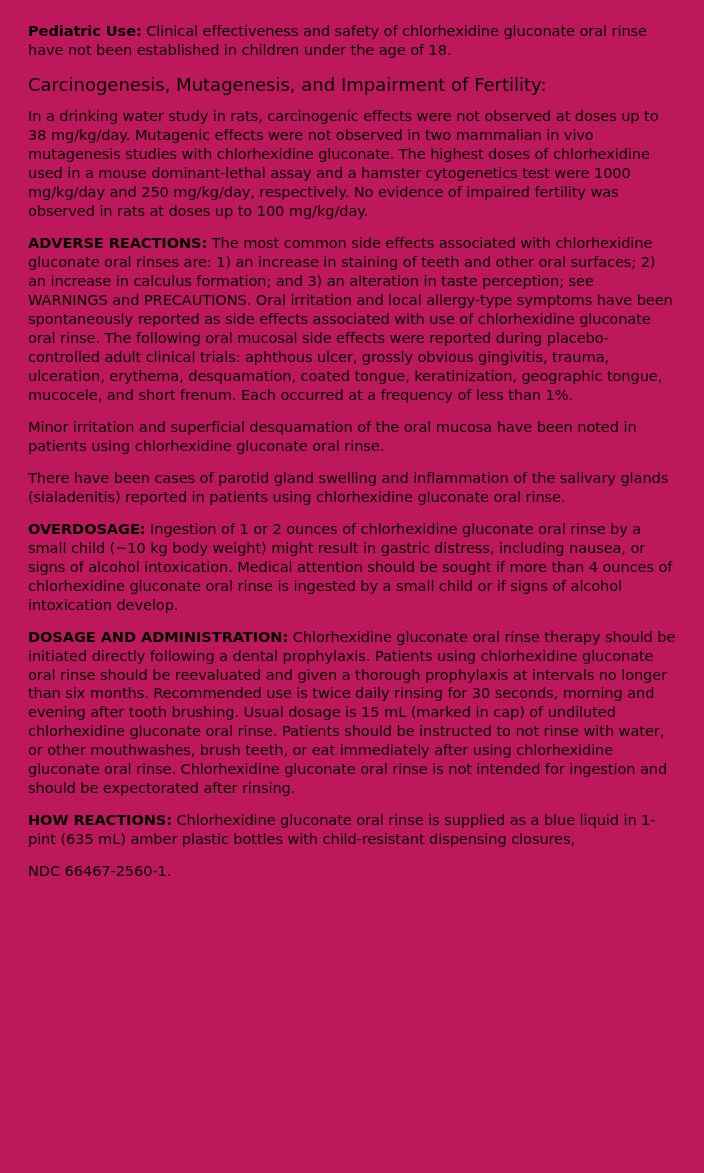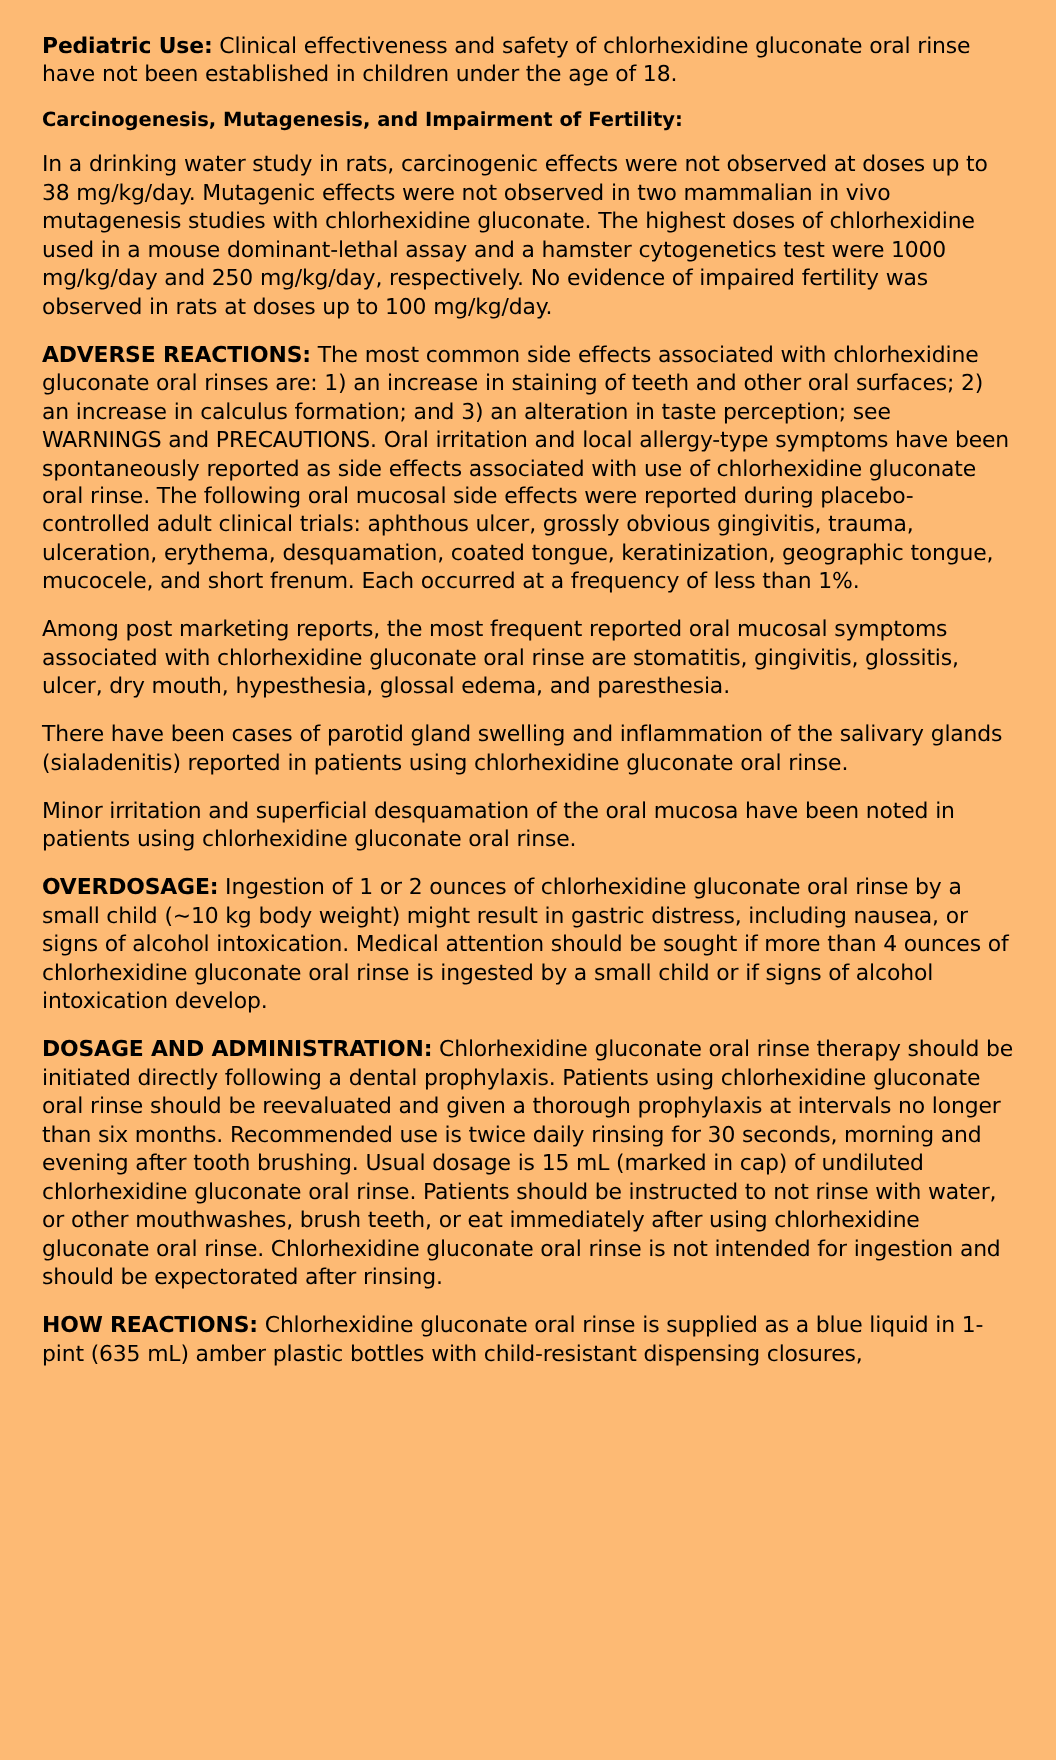--- a/index.html
+++ b/index.html
@@ -11,36 +11,36 @@
     width: 704px;
     min-height: 1173px;
     font-family: "DejaVu Sans", sans-serif;
     color: #000000;
   }
   .page {
     width: 704px;
     min-height: 1173px;
     box-sizing: border-box;
     padding: 22px 28px 20px 28px;
-    background: #fdba74;
+    background: #be185d;
   }
   .para {
     font-size: 14.6px;
     line-height: 1.30;
     margin: 0 0 13px 0;
     text-align: left;
     letter-spacing: -0.1px;
   }
   .lead {
     font-weight: bold;
   }
   .heading {
-    font-size: 13px;
+    font-size: 18px;
     line-height: 1.30;
-    font-weight: bold;
+    font-weight: normal;
     margin: 0 0 11px 0;
   }
   .spacer {
     height: 34px;
   }
   .revised {
     font-size: 14.6px;
     line-height: 1.30;
     margin: 0;
   }
@@ -51,30 +51,30 @@
 <div class="page">
 
   <p class="para"><span class="lead">Pediatric Use:</span><span> Clinical effectiveness and safety of chlorhexidine gluconate oral rinse have not been established in children under the age of 18.</span></p>
 
   <p class="heading">Carcinogenesis, Mutagenesis, and Impairment of Fertility:</p>
 
   <p class="para">In a drinking water study in rats, carcinogenic effects were not observed at doses up to 38 mg/kg/day. Mutagenic effects were not observed in two mammalian in vivo mutagenesis studies with chlorhexidine gluconate. The highest doses of chlorhexidine used in a mouse dominant-lethal assay and a hamster cytogenetics test were 1000 mg/kg/day and 250 mg/kg/day, respectively. No evidence of impaired fertility was observed in rats at doses up to 100 mg/kg/day.</p>
 
   <p class="para"><span class="lead">ADVERSE REACTIONS:</span><span> The most common side effects associated with chlorhexidine gluconate oral rinses are: 1) an increase in staining of teeth and other oral surfaces; 2) an increase in calculus formation; and 3) an alteration in taste perception; see WARNINGS and PRECAUTIONS. Oral irritation and local allergy-type symptoms have been spontaneously reported as side effects associated with use of chlorhexidine gluconate oral rinse. The following oral mucosal side effects were reported during placebo-controlled adult clinical trials: aphthous ulcer, grossly obvious gingivitis, trauma, ulceration, erythema, desquamation, coated tongue, keratinization, geographic tongue, mucocele, and short frenum. Each occurred at a frequency of less than 1%.</span></p>
 
-  <p class="para">Among post marketing reports, the most frequent reported oral mucosal symptoms associated with chlorhexidine gluconate oral rinse are stomatitis, gingivitis, glossitis, ulcer, dry mouth, hypesthesia, glossal edema, and paresthesia.</p>
+
+  <p class="para">Minor irritation and superficial desquamation of the oral mucosa have been noted in patients using chlorhexidine gluconate oral rinse.</p>
 
   <p class="para">There have been cases of parotid gland swelling and inflammation of the salivary glands (sialadenitis) reported in patients using chlorhexidine gluconate oral rinse.</p>
-
-  <p class="para">Minor irritation and superficial desquamation of the oral mucosa have been noted in patients using chlorhexidine gluconate oral rinse.</p>
 
   <p class="para"><span class="lead">OVERDOSAGE:</span><span> Ingestion of 1 or 2 ounces of chlorhexidine gluconate oral rinse by a small child (~10 kg body weight) might result in gastric distress, including nausea, or signs of alcohol intoxication. Medical attention should be sought if more than 4 ounces of chlorhexidine gluconate oral rinse is ingested by a small child or if signs of alcohol intoxication develop.</span></p>
 
   <p class="para"><span class="lead">DOSAGE AND ADMINISTRATION:</span><span> Chlorhexidine gluconate oral rinse therapy should be initiated directly following a dental prophylaxis. Patients using chlorhexidine gluconate oral rinse should be reevaluated and given a thorough prophylaxis at intervals no longer than six months. Recommended use is twice daily rinsing for 30 seconds, morning and evening after tooth brushing. Usual dosage is 15 mL (marked in cap) of undiluted chlorhexidine gluconate oral rinse. Patients should be instructed to not rinse with water, or other mouthwashes, brush teeth, or eat immediately after using chlorhexidine gluconate oral rinse. Chlorhexidine gluconate oral rinse is not intended for ingestion and should be expectorated after rinsing.</span></p>
 
   <p class="para"><span class="lead">HOW REACTIONS:</span><span> Chlorhexidine gluconate oral rinse is supplied as a blue liquid in 1-pint (635 mL) amber plastic bottles with child-resistant dispensing closures,</span></p>
 
+  <p class="para">NDC 66467-2560-1.</p>
 
 
   <div class="spacer"></div>
 
 
 </div>
 
 </body></html>

